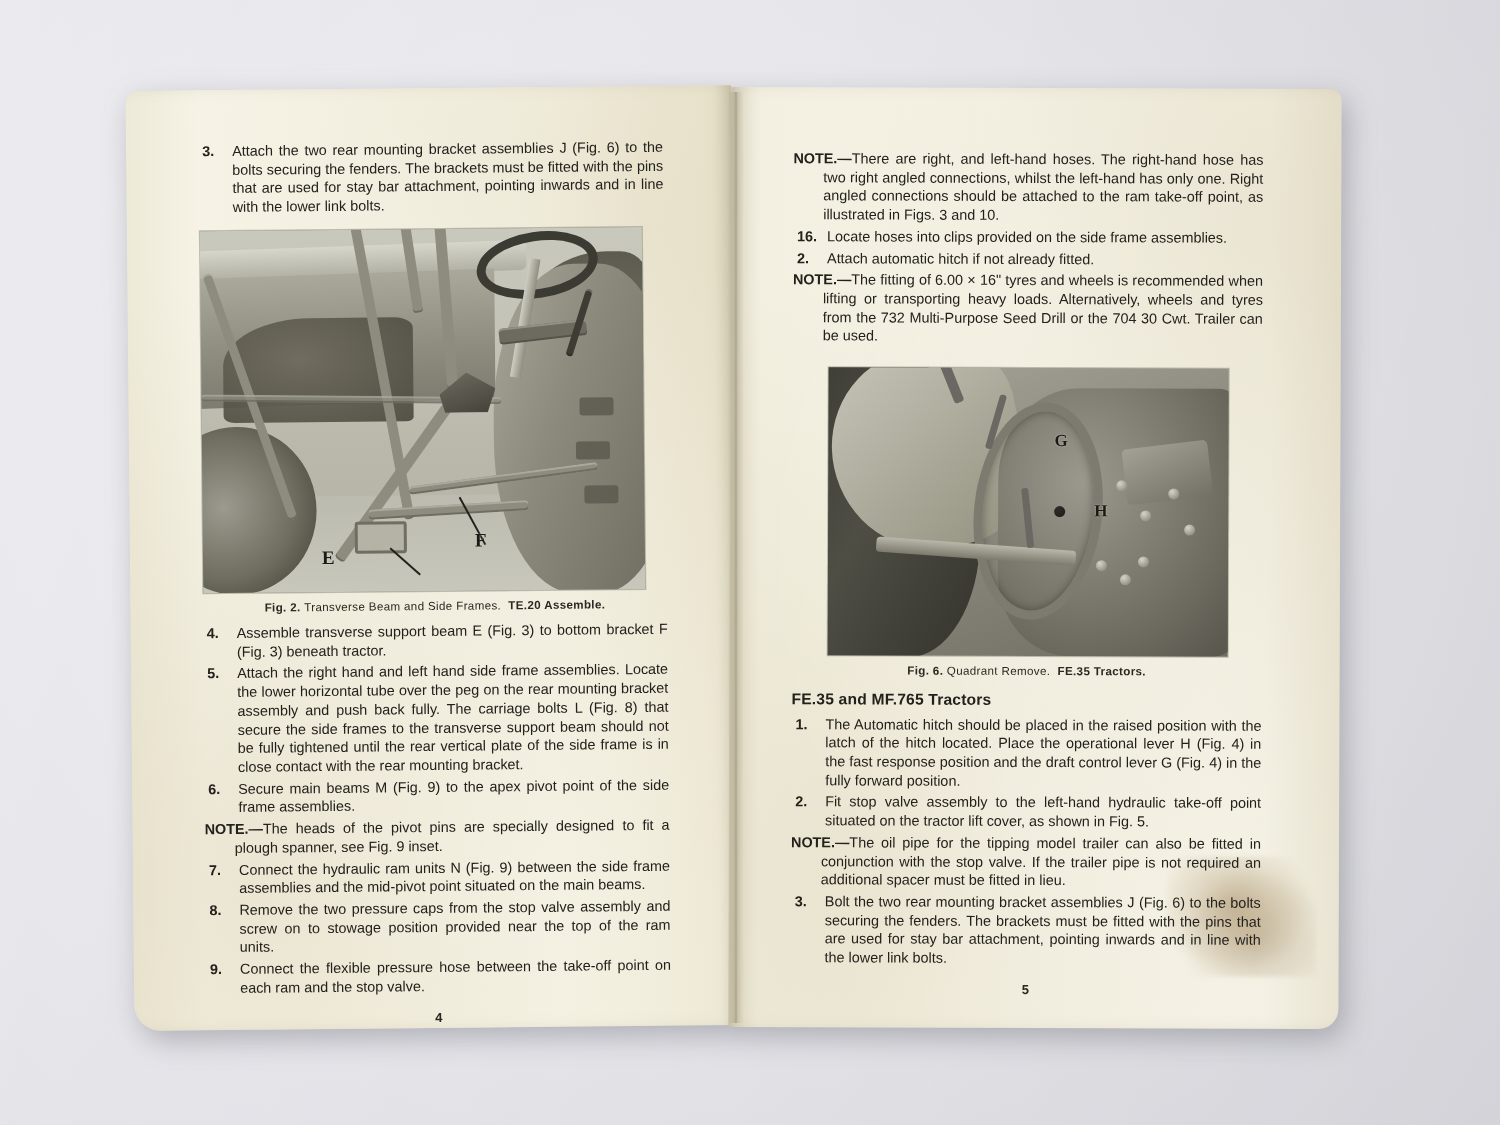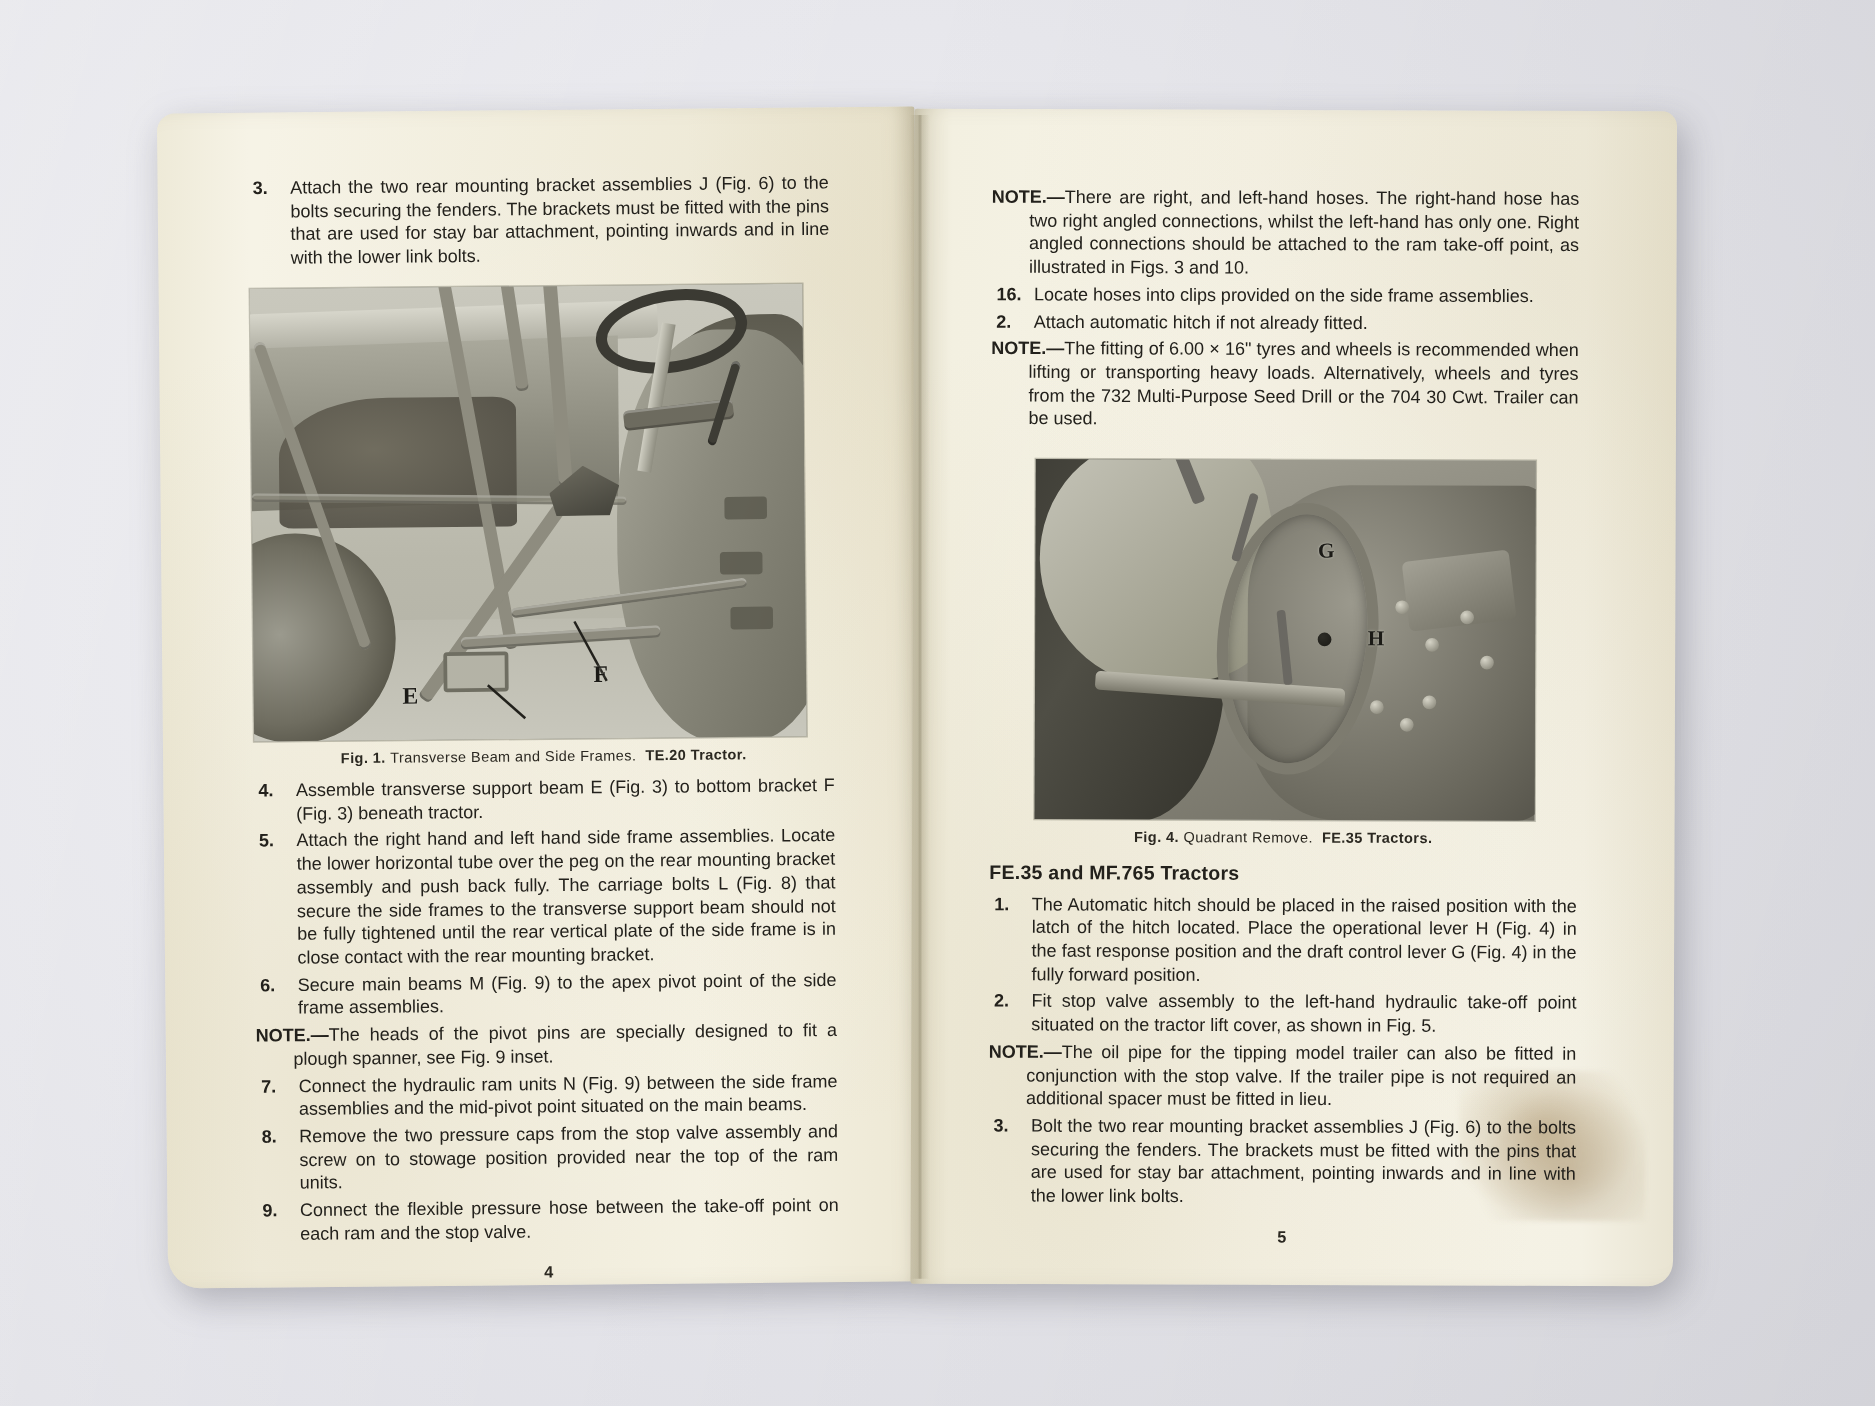--- a/index.html
+++ b/index.html
@@ -308,23 +308,23 @@
         <div class="pipe" style="right:60px;top:60px;width:7px;height:70px;transform:rotate(18deg);background:#3d3c35;"></div>
 
         <div class="leader" style="left:188px;top:318px;width:40px;transform:rotate(42deg);"></div>
         <div class="lbl" style="left:119px;top:316px;">E</div>
 
         <div class="leader" style="left:258px;top:268px;width:54px;transform:rotate(62deg);"></div>
         <div class="lbl" style="left:272px;top:300px;">F</div>
       </div>
 
       <div class="caption">
-        <span>Fig. 1.</span>
+        <span>Fig. 2.</span>
         <span class="reg">Transverse Beam and Side Frames.</span>
-        &nbsp;<span>TE.20 Tractor.</span>
+        &nbsp;<span>TE.20 Assemble.</span>
       </div>
 
       <div class="item">
         <span class="num">4.</span>
         <span class="body">Assemble transverse support beam E (Fig. 3) to bottom bracket F (Fig. 3) beneath tractor.</span>
       </div>
       <div class="item">
         <span class="num">5.</span>
         <span class="body">Attach the right hand and left hand side frame assemblies.   Locate the lower horizontal tube over the peg on the rear mounting bracket assembly and push back fully.   The carriage bolts L (Fig. 8) that secure the side frames to the transverse support beam should not be fully tightened until the rear vertical plate of the side frame is in close contact with the rear mounting bracket.</span>
       </div>
@@ -395,21 +395,21 @@
         <div class="bolt" style="left:268px;top:192px;"></div>
         <div class="bolt" style="left:292px;top:206px;"></div>
         <div class="bolt" style="left:310px;top:188px;"></div>
         <div class="bolt" style="left:226px;top:138px;background:radial-gradient(circle at 35% 30%,#2e2d27,#1b1a16);"></div>
 
         <div class="lbl" style="left:226px;top:62px;font-size:17px;">G</div>
         <div class="lbl" style="left:266px;top:132px;font-size:17px;">H</div>
       </div>
 
       <div class="caption">
-        <span>Fig. 4.</span>
+        <span>Fig. 6.</span>
         <span class="reg">Quadrant Remove.</span>
         &nbsp;<span>FE.35 Tractors.</span>
       </div>
 
       <div class="heading">FE.35 and MF.765 Tractors</div>
 
       <div class="item">
         <span class="num">1.</span>
         <span class="body">The Automatic hitch should be placed in the raised position with the latch of the hitch located.   Place the operational lever H (Fig. 4) in the fast response position and the draft control lever G (Fig. 4) in the fully forward position.</span>
       </div>

